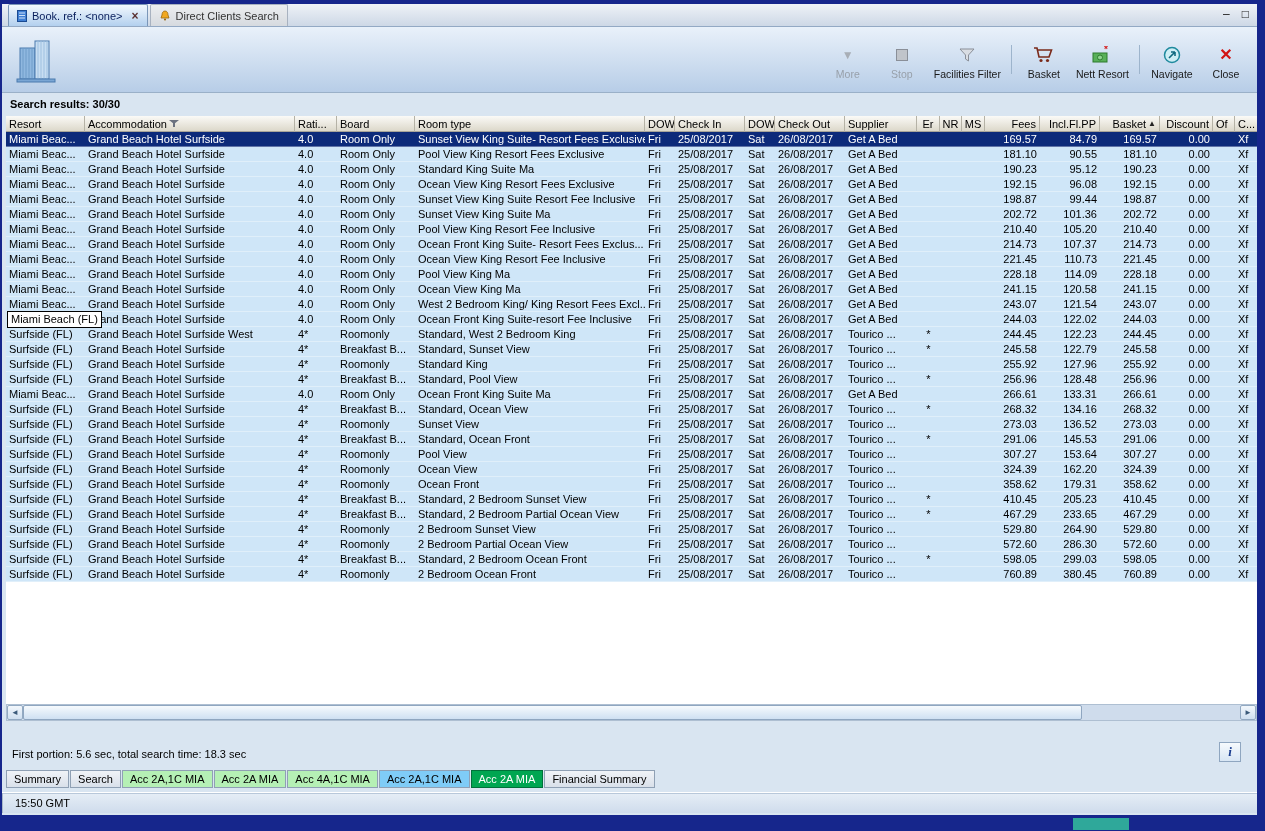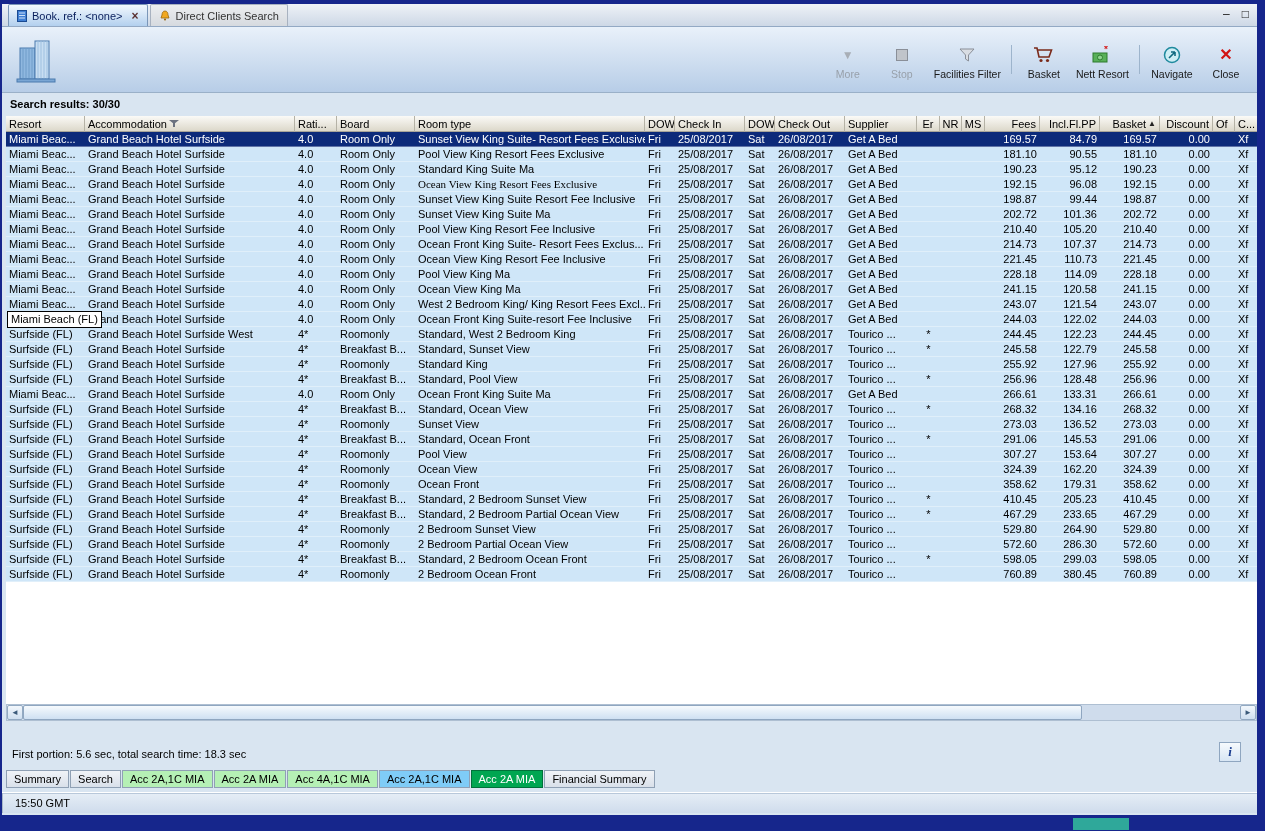--- a/index.html
+++ b/index.html
@@ -297,21 +297,21 @@
             <div class="cell right" style="width: 60px;">190.23</div>
             <div class="cell right" style="width: 53px;">0.00</div>
             <div class="cell left" style="width: 22px;"></div>
             <div class="cell left" style="width: 40px;">Xf</div>
           </div>
           <div class="grid-row">
             <div class="cell left" style="width: 79px;">Miami Beac...</div>
             <div class="cell left" style="width: 210px;">Grand Beach Hotel Surfside</div>
             <div class="cell left" style="width: 42px;">4.0</div>
             <div class="cell left" style="width: 78px;">Room Only</div>
-            <div class="cell left" style="width: 230px; font-family: Liberation Serif, serif;">Ocean View King Resort Fees Exclusive</div>
+            <div class="cell left" style="width: 230px;">Ocean View King Resort Fees Exclusive</div>
             <div class="cell left" style="width: 30px;">Fri</div>
             <div class="cell left" style="width: 70px;">25/08/2017</div>
             <div class="cell left" style="width: 30px;">Sat</div>
             <div class="cell left" style="width: 70px;">26/08/2017</div>
             <div class="cell left" style="width: 72px;">Get A Bed</div>
             <div class="cell center" style="width: 23px;"></div>
             <div class="cell center" style="width: 22px;"></div>
             <div class="cell center" style="width: 23px;"></div>
             <div class="cell right" style="width: 55px;">192.15</div>
             <div class="cell right" style="width: 60px;">96.08</div>

